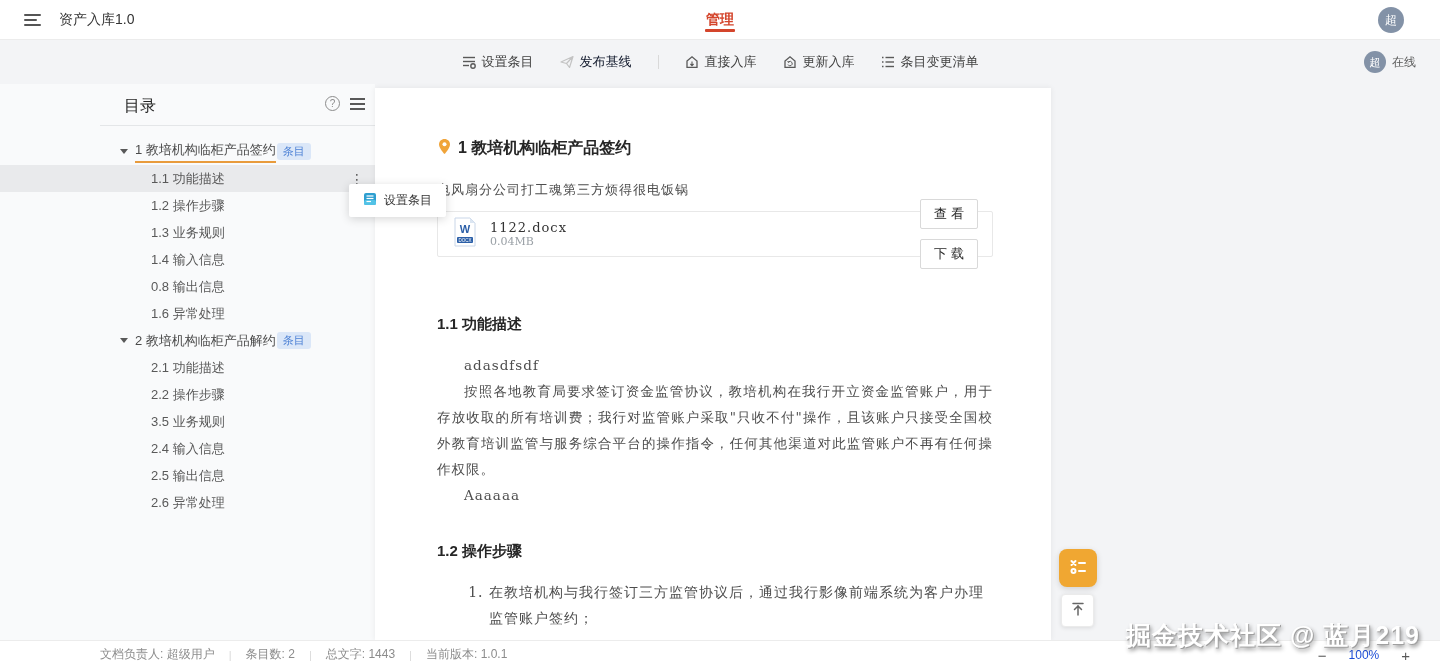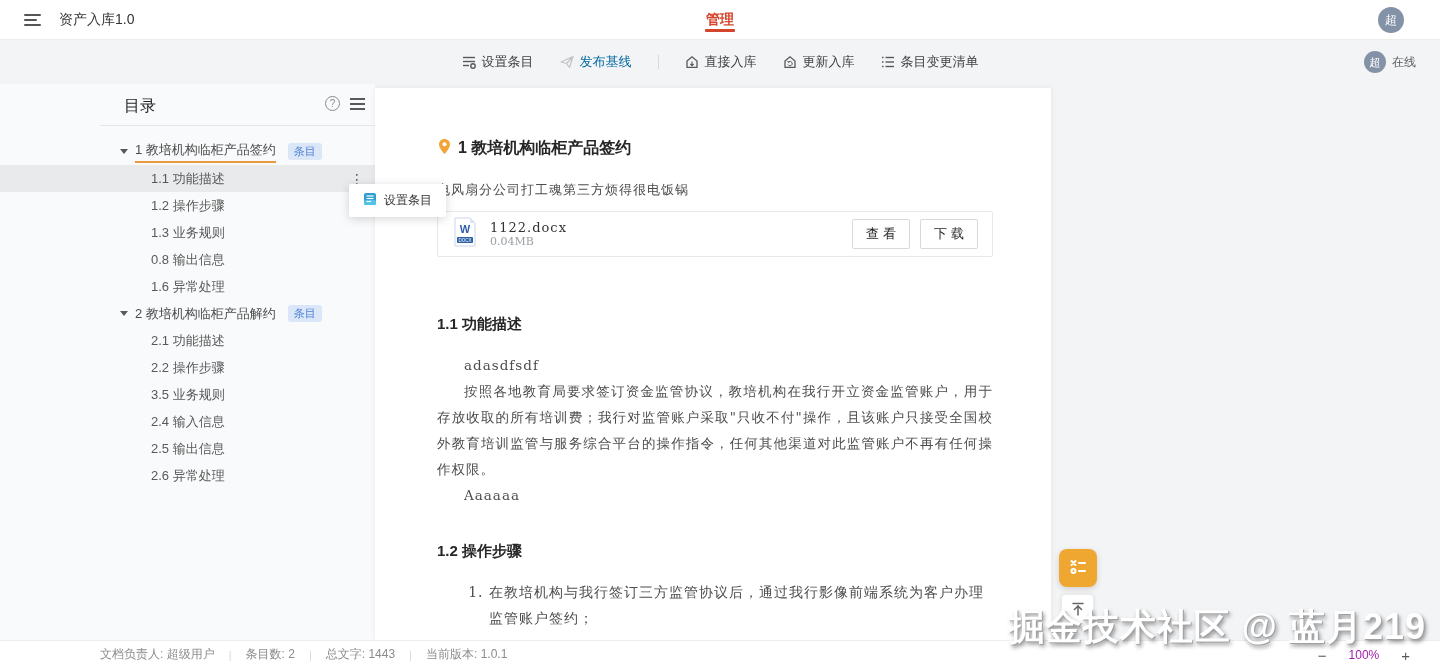--- a/index.html
+++ b/index.html
@@ -43,21 +43,21 @@
     position:absolute; top:40px; left:0; width:1440px; height:44px;
     display:flex; align-items:center; justify-content:center;
   }
   .tb-group { display:flex; align-items:center; gap:26px; }
   .tb-item {
     display:flex; align-items:center; gap:6px; background:none; border:none;
     font-size:13px; color:#404040; cursor:pointer;
     font-family:"Liberation Sans","DejaVu Sans",sans-serif;
   }
   .tb-item svg { display:block; }
-  .tb-item.disabled { color:#0369a1; cursor:default;text-align:right; }
+  .tb-item.disabled { color:#0f172a; cursor:default;text-align:right; }
   .tb-sep { width:1px; height:14px; background:#d9d9d9; }
   .online {
     position:absolute; right:24px; top:0; height:44px;
     display:flex; align-items:center; gap:6px; font-size:12px; color:#595959;
   }
   .avatar.sm { width:22px; height:22px; font-size:11px; }
 
   
   .sidebar {
     position:absolute; left:0; top:84px; width:375px; height:556px;
@@ -85,21 +85,21 @@
   .trow.lvl1 { padding-left:120px; }
   .trow.lvl2 { padding-left:151px; color:#595959; }
   .trow.selected { background:#e9eaec; }
   .caret {
     width:0; height:0; margin-right:7px;
     border-left:4px solid transparent; border-right:4px solid transparent;
     border-top:5px solid #595959;
   }
   .tlabel.underlined { border-bottom:2px solid #e89b3c; padding-bottom:2px; }
   .badge {
-    margin-left:12px; background:#dbe7f8; color:#4a7fd4;
+    margin-left:1px; background:#dbe7f8; color:#4a7fd4;
     font-size:11px; padding:1px 6px; border-radius:3px; line-height:15px;
   }
   .kebab {
     position:absolute; right:10px; top:50%; transform:translateY(-50%);
     font-size:14px; color:#595959; width:16px; text-align:center; cursor:pointer;
   }
 
   
   .ctx-menu {
     position:absolute; left:349px; top:184px; z-index:60;
@@ -123,21 +123,21 @@
   }
   .doc-intro { font-size:13px; margin-bottom:12px; }
   .file-card {
     border:1px solid #e8e8e8; border-radius:2px; background:#fff;
     height:46px; display:flex; align-items:center; padding:0 14px; gap:12px;
     margin-bottom:58px;
   }
   .file-meta { display:flex; flex-direction:column; justify-content:center; }
   .file-name { font-size:13px; color:#333; font-family:"DejaVu Serif","Liberation Serif",serif; letter-spacing:1px; }
   .file-size { font-size:11px; color:#9aa0a6; font-family:"DejaVu Serif","Liberation Serif",serif; }
-  .file-actions { margin-left:auto; display:flex; gap:10px; }
+  .file-actions { margin-left:auto; display:flex; gap:10px;flex-direction:column; }
   .file-btn {
     min-width:58px; height:30px; background:#fff; border:1px solid #d9d9d9; border-radius:2px;
     font-size:13px; color:#262626; cursor:pointer; padding:0 8px;
     font-family:"DejaVu Serif","Liberation Serif",serif;
   }
   .sec h2 { font-size:15px; font-weight:bold; color:#262626; margin-bottom:18px; }
   .sec p { font-size:13.5px; line-height:26px; text-indent:2em; text-align:justify; }
   .sec ol { margin-left:6px; line-height:26px; font-size:14px; }
   .sec ol.deep { padding-left:46px; }
   .sec li { margin-bottom:9px; }
@@ -164,26 +164,26 @@
     background:#fff; border-top:1px solid #ececec;
     display:flex; align-items:center; font-size:12px; color:#8c8c8c; z-index:15;
   }
   .status-left { display:flex; align-items:center; gap:14px; padding-left:100px; }
   .st-sep { color:#d9d9d9; font-size:11px; }
   .zoom-ctrl {
     position:absolute; right:30px; top:0; height:28px;
     display:flex; align-items:center; gap:22px; color:#595959;
   }
   .zoom-btn { background:none; border:none; font-size:15px; color:#595959; cursor:pointer; line-height:1; }
-  .zoom-level { font-size:12px; color:#a21caf; }
+  .zoom-level { font-size:12px; color:#1d4ed8; }
 
   
   .watermark {
-    position:absolute; right:14px; bottom:16px; z-index:99;
-    font-size:36px; font-weight:bold; color:#fff; letter-spacing:1px;
+    position:absolute; right:20px; bottom:16px; z-index:99;
+    font-size:25px; font-weight:bold; color:#fff; letter-spacing:1px;
     text-shadow:1px 1px 0 #a0a0a0, 2px 3px 4px rgba(0,0,0,.45);
     pointer-events:none; white-space:nowrap;
   }
 </style>
 </head>
 <body>
 
 <div class="header">
   <div class="header-left">
     <span class="hamburger">
@@ -289,20 +289,23 @@
     </div>
     <div class="trow lvl2 selected">
       <span class="tlabel">1.1 功能描述</span>
       <span class="kebab">⋮</span>
     </div>
     <div class="trow lvl2">
         <span class="tlabel">1.2 操作步骤</span>
       </div>
     <div class="trow lvl2">
         <span class="tlabel">1.3 业务规则</span>
+      </div>
+    <div class="trow lvl2">
+        <span class="tlabel">1.4 输入信息</span>
       </div>
     <div class="trow lvl2">
         <span class="tlabel">0.8 输出信息</span>
       </div>
     <div class="trow lvl2">
         <span class="tlabel">1.6 异常处理</span>
       </div>
     <div class="trow lvl1">
       <span class="caret"></span>
       <span class="tlabel">2 教培机构临柜产品解约</span>

